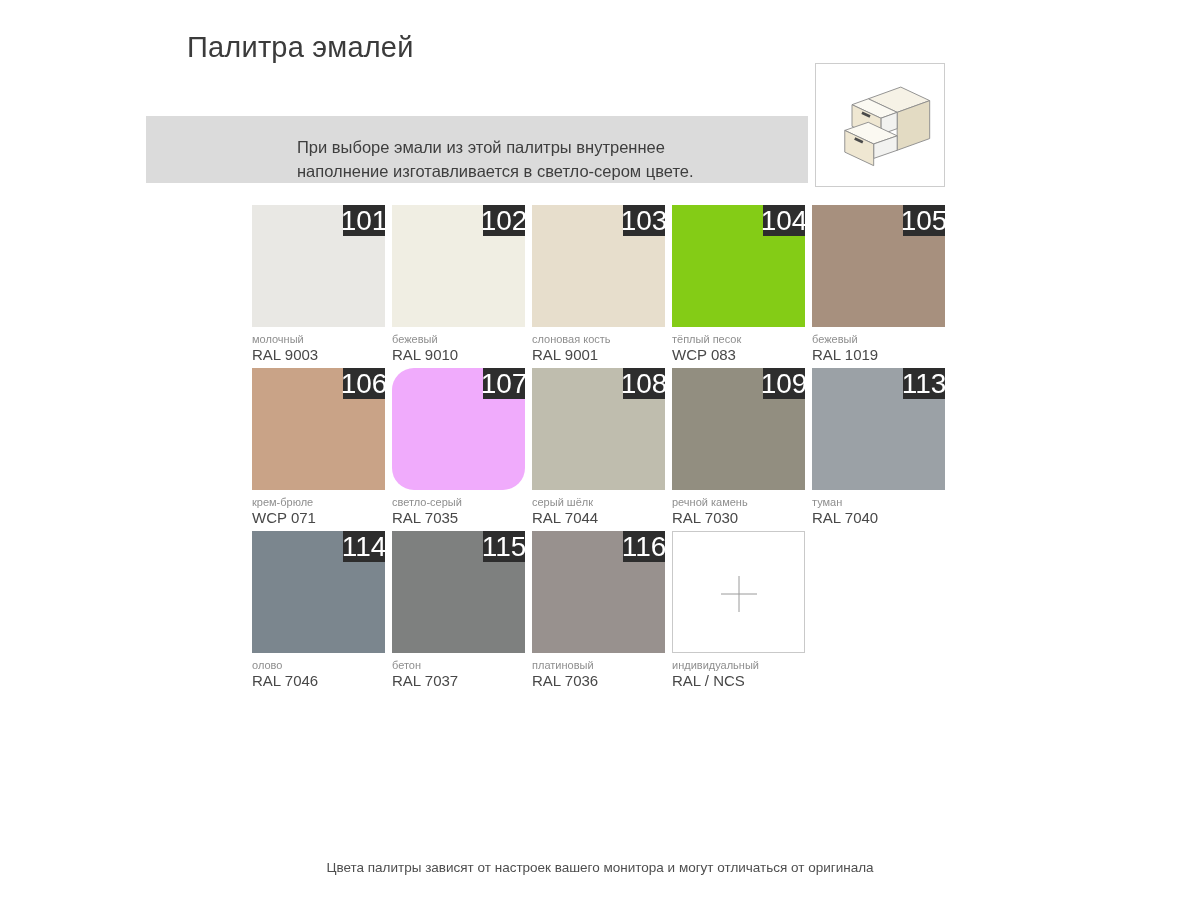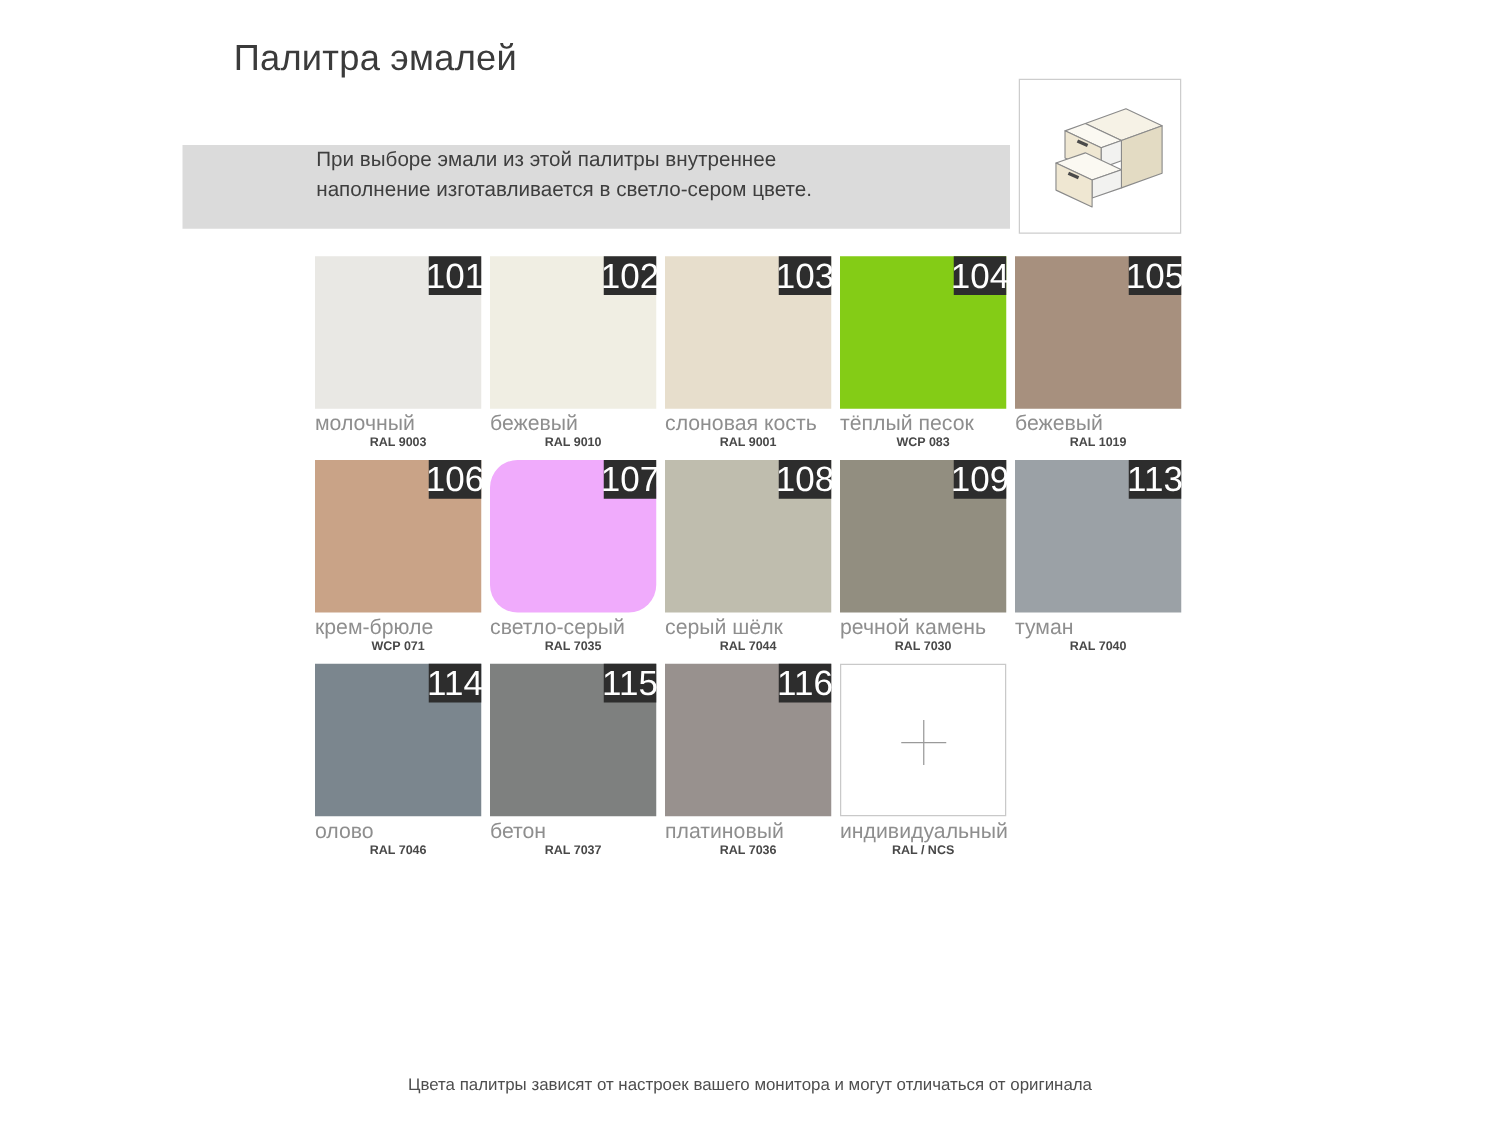--- a/index.html
+++ b/index.html
@@ -13,21 +13,21 @@
   }
   .page-title {
     position: absolute; left: 187px; top: 31px;
     font-size: 29px; font-weight: 400; color: #3b3b3b;
     letter-spacing: 0.2px;
   }
   .note-bar {
     position: absolute; left: 146px; top: 116px;
     width: 662px; height: 67px;
     background: #dbdbdb;
-    display: flex; align-items: flex-start;
+    display: flex; align-items: flex-end; padding-left: 44px;
   }
   .note-text {
     margin-left: 107px;
     font-size: 16.5px; line-height: 24px; color: #3e3e3e;
   }
   .illustration-box {
     position: absolute; left: 815px; top: 63px;
     width: 130px; height: 124px;
     background: #ffffff;
     border: 1px solid #cdcdcd;
@@ -52,25 +52,25 @@
   .badge {
     position: absolute; top: 0; right: 0;
     width: 42px; height: 31px;
     background: #2d2d2d;
     color: #ffffff;
     font-size: 28px;
     display: flex; align-items: center; justify-content: center;
   }
   .swatch-name {
     margin-top: 5px;
-    font-size: 17px; line-height: 14px; color: #8e8e8e;
+    font-size: 11px; line-height: 14px; color: #8e8e8e;
   }
   .swatch-code {
     margin-top: 1px;
-    font-size: 10px; line-height: 15px; color: #484848; font-weight: 700; text-align: center;
+    font-size: 15px; line-height: 15px; color: #484848; font-weight: 400;
   }
   .footer-note {
     position: absolute; left: 0; top: 860px; width: 1200px;
     text-align: center;
     font-size: 13.5px; color: #4e4e4e;
   }
   .plus-svg { position: absolute; left: 0; top: 0; }
 </style>
 </head>
 <body>

